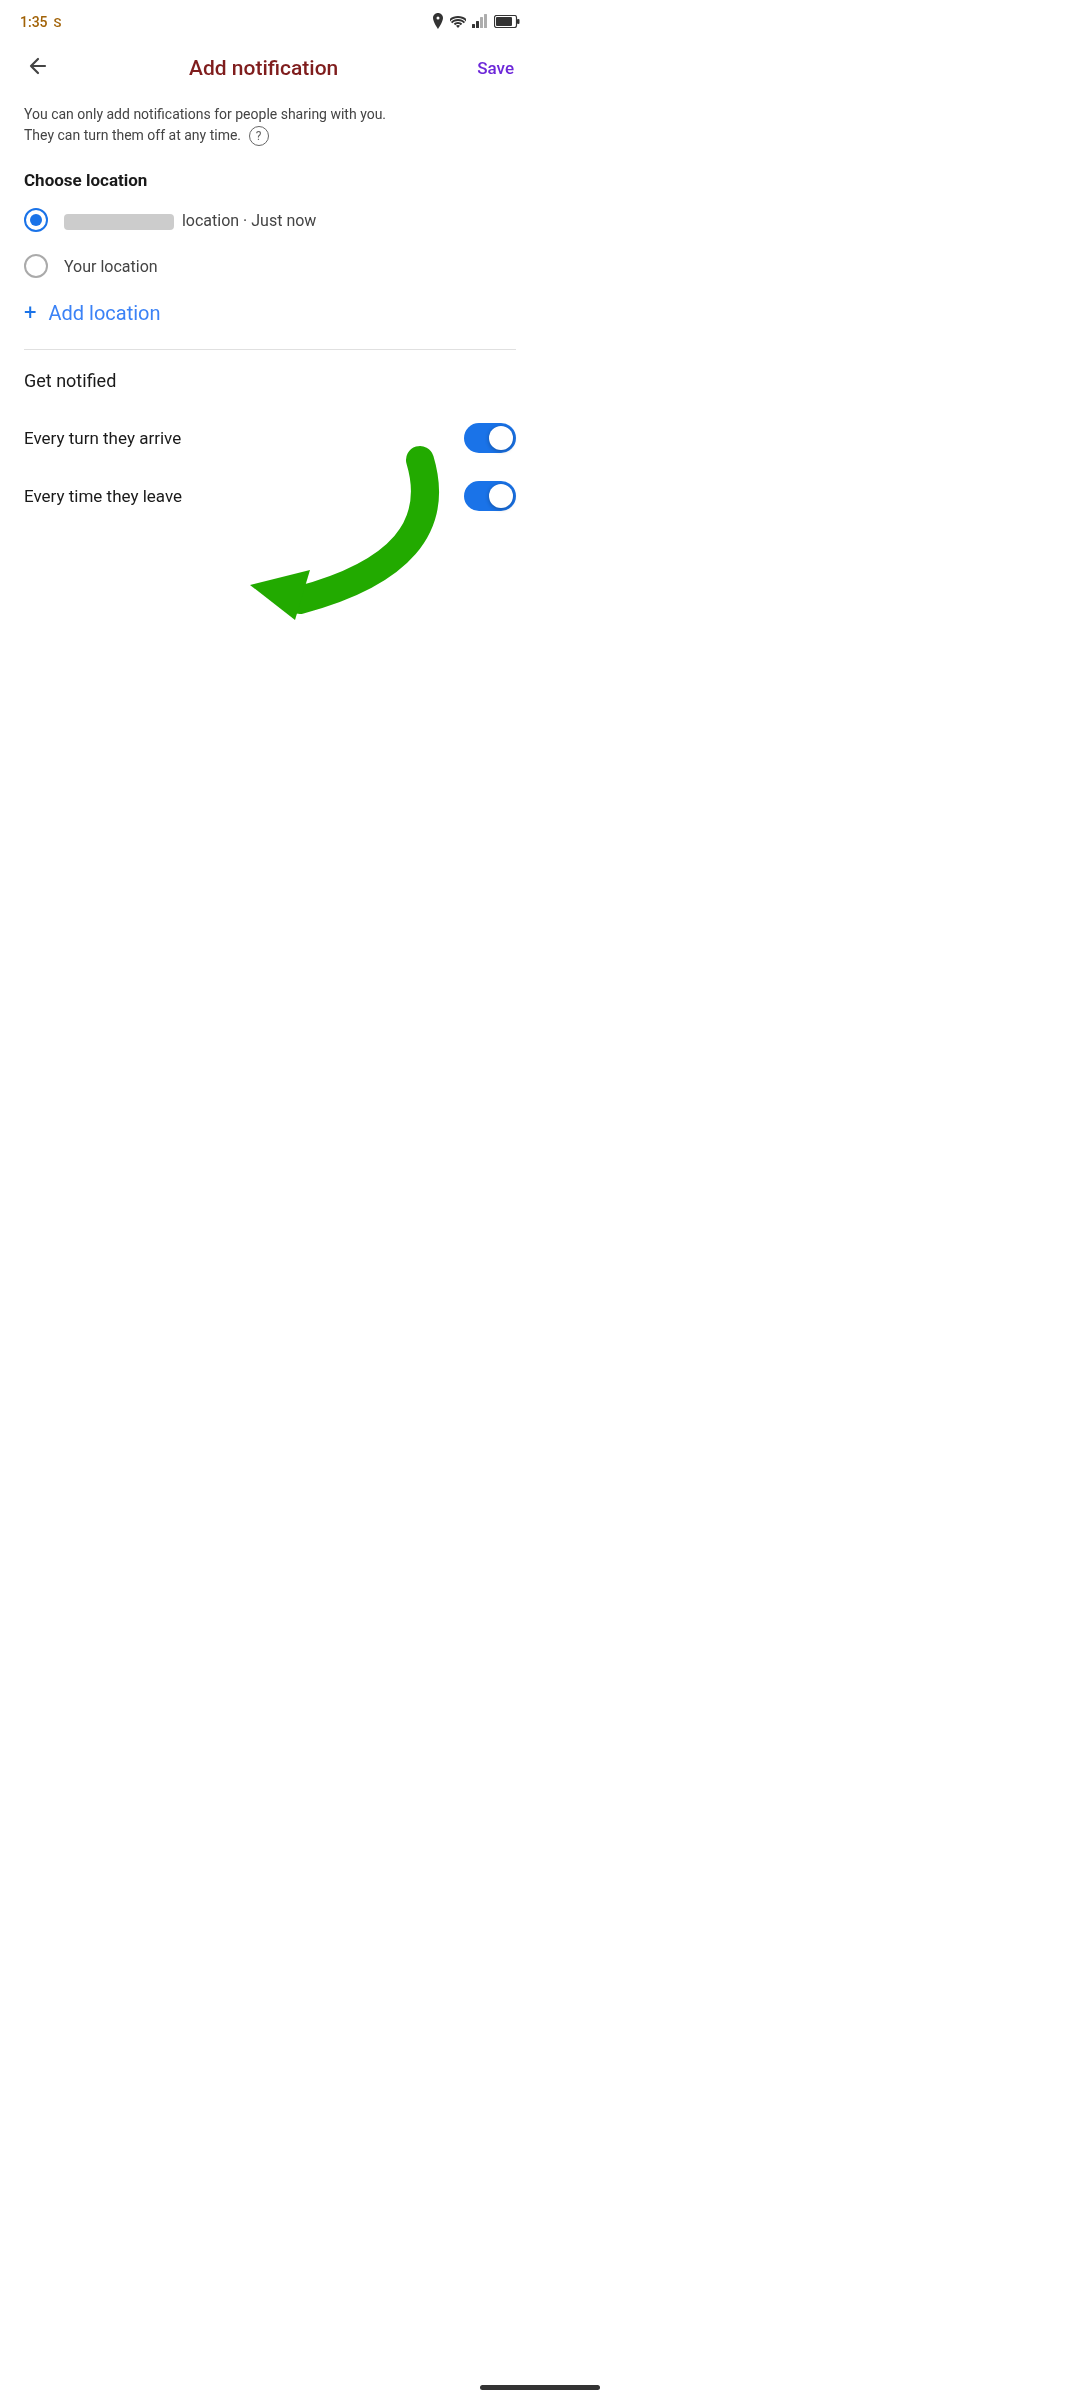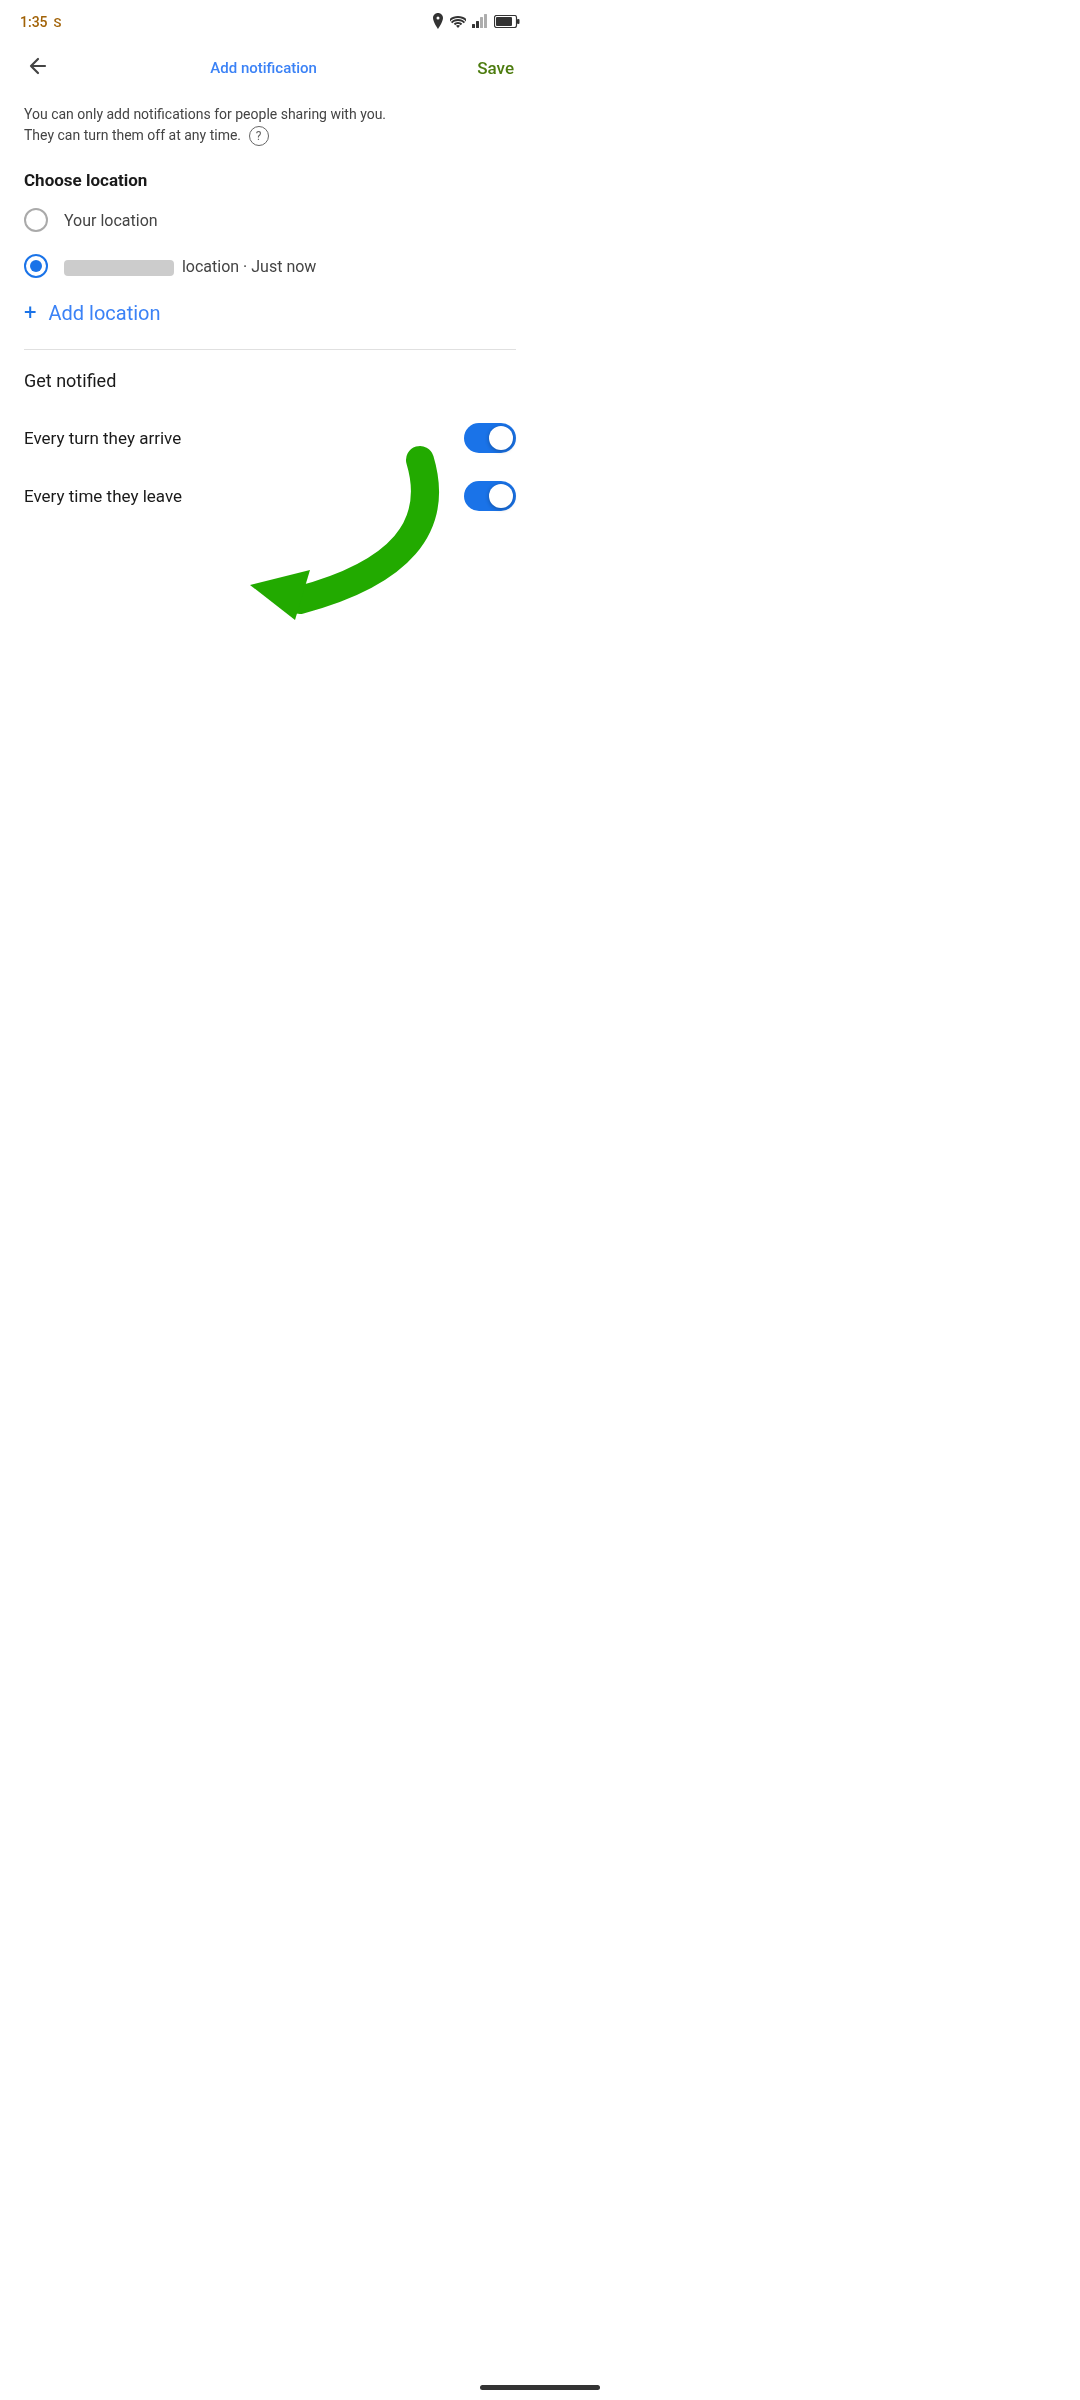--- a/index.html
+++ b/index.html
@@ -43,28 +43,28 @@
       padding: 8px 20px;
       height: 56px;
     }
     .back-btn {
       color: #444;
       font-size: 22px;
       cursor: pointer;
       padding: 6px;
     }
     .header-title {
-      font-size: 15px;
+      font-size: 21px;
       font-weight: 500;
-      color: #3b82f6;
+      color: #7f1d1d;
       flex: 1;
       text-align: center;
     }
     .save-btn {
-      color: #4d7c0f;
+      color: #6d28d9;
       font-size: 17px;
       font-weight: 500;
       cursor: pointer;
       padding: 6px;
     }
 
     
     .content {
       padding: 8px 24px 0 24px;
     }
@@ -290,34 +290,34 @@
       <span>You can only add notifications for people sharing with you.</span><br>
       <span>They can turn them off at any time.</span>
       <span class="help-icon">?</span>
     </span>
   </div>
 
   <div>
     <div class="section-title">Choose location</div>
 
     <div class="radio-option">
-      <div class="radio-circle"></div>
-      <div class="radio-label">Your location</div>
-    </div>
-
-    <div class="radio-option">
       <div class="radio-circle selected">
         <div class="radio-inner"></div>
       </div>
       <div class="radio-label">
         <span class="blur-name" style="display:inline-block; background:#ccc; border-radius:4px; width:110px; height:16px; vertical-align:middle; margin-right:4px;"></span>
         <span>location · Just now</span>
       </div>
     </div>
 
+    <div class="radio-option">
+      <div class="radio-circle"></div>
+      <div class="radio-label">Your location</div>
+    </div>
+
     <div class="add-location-row">
       <span class="add-icon">+</span>
       <span class="add-location-text">Add location</span>
     </div>
   </div>
 
   <div class="arrow-container">
     <svg width="220" height="200" viewBox="0 0 220 200" fill="none" xmlns="http://www.w3.org/2000/svg">
 
       <path d="M200 20 Q230 120 80 160" stroke="#22aa00" stroke-width="28" stroke-linecap="round" fill="none"></path>

